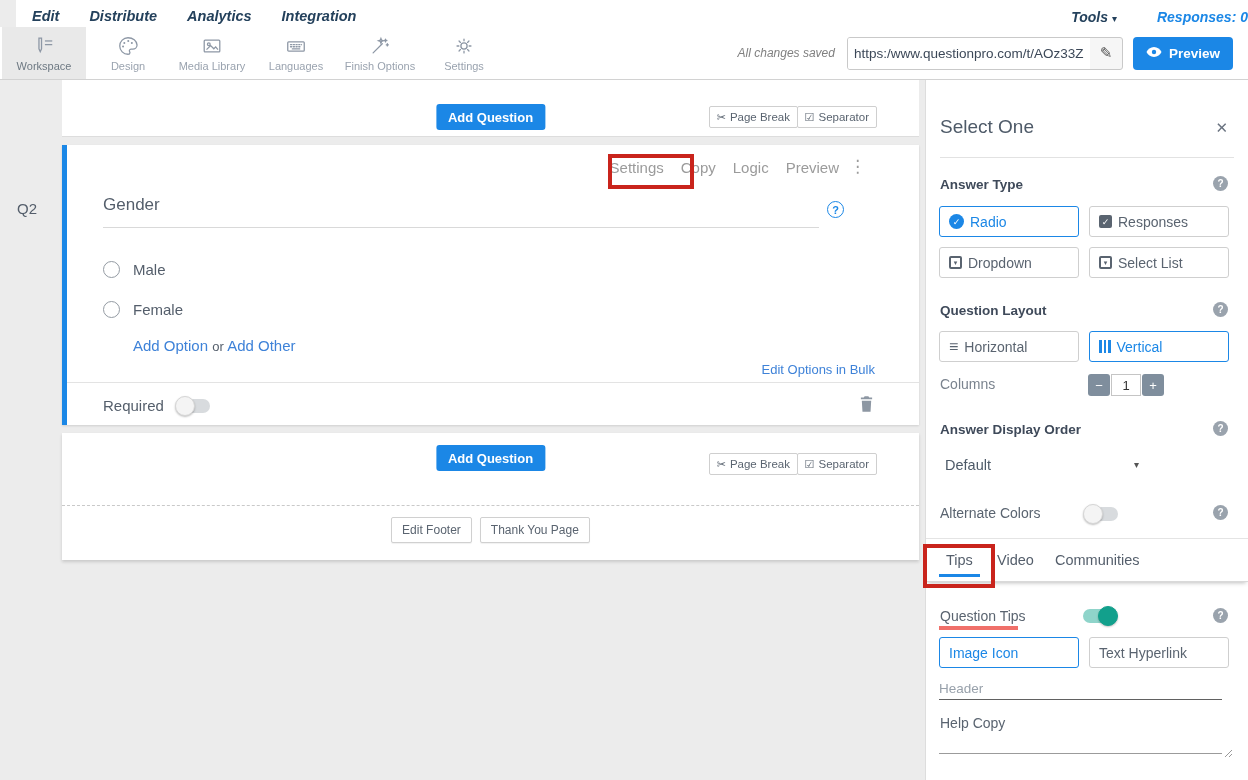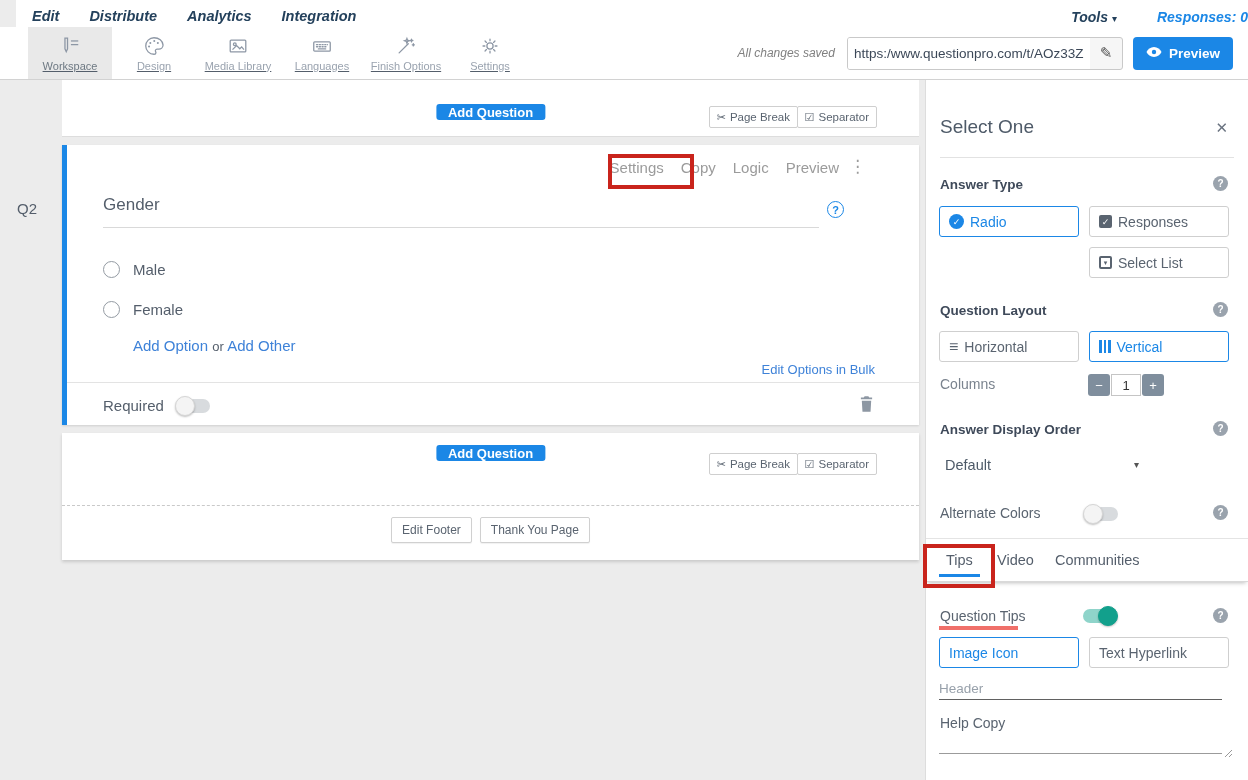--- a/index.html
+++ b/index.html
@@ -18,21 +18,21 @@
   .nav-item.active{border-bottom:2px solid var(--accent);}
   .nav-right{display:flex;gap:40px;padding-right:16px;align-items:center;}
   .tools-menu{font-size:14px;font-weight:600;color:#24415c;cursor:pointer;}
   .tools-menu .caret{font-size:10px;color:#24415c;}
   .responses{font-size:14px;font-weight:600;color:var(--accent);cursor:pointer;}
 
   
   .toolbar{position:absolute;left:0;top:27px;width:1248px;height:53px;background:#fff;
     border-bottom:1px solid #d2d2d2;display:flex;align-items:stretch;justify-content:space-between;
     box-shadow:0 1px 2px rgba(0,0,0,.05);}
-  .tool-tabs{display:flex;padding-left:28px;text-decoration:underline;}
+  .tool-tabs{display:flex;padding-left:2px;}
   .tool-tab{width:84px;display:flex;flex-direction:column;align-items:center;justify-content:center;
     gap:3px;cursor:pointer;}
   .tool-tab.active{background:#e9e9e9;}
   .tool-tab .lbl{font-size:11px;color:#9aa3af;white-space:nowrap;}
   .tool-tab.active .lbl{color:#6e7983;}
   .tool-tab svg{display:block;}
   .toolbar-right{display:flex;align-items:center;gap:10px;padding-right:15px;}
   .saved{font-size:12px;font-style:italic;color:#808080;margin-right:2px;}
   .urlbox{width:276px;height:33px;background:#f6f6f6;border:1px solid #c9c9c9;border-radius:3px;
     display:flex;align-items:center;overflow:hidden;}
@@ -41,21 +41,21 @@
   .url-pencil{width:32px;text-align:center;font-size:15px;color:#555;cursor:pointer;background:#f6f6f6;}
   .preview-btn{height:33px;background:var(--accent);border-radius:4px;color:#fff;display:flex;
     align-items:center;gap:7px;padding:0 13px;font-size:13.5px;font-weight:700;cursor:pointer;}
 
   
   .main{position:absolute;left:0;top:80px;width:1248px;height:700px;background:#ececec;}
   .q-id{position:absolute;left:17px;top:120px;font-size:15px;color:#545e6b;}
 
   .canvas{position:absolute;left:62px;top:0;width:857px;}
   .addq-section{position:relative;height:57px;background:#fff;border-bottom:1px solid #ddd;}
-  .addq-btn{position:absolute;left:50%;transform:translateX(-50%);top:24px;height:16px;
+  .addq-btn{position:absolute;left:50%;transform:translateX(-50%);top:24px;height:26px;
     background:var(--accent);color:#fff;font-size:13px;font-weight:700;border:none;border-radius:3px;
     padding:0 12px;cursor:pointer;font-family:inherit;}
   .mini-btn{position:absolute;height:22px;background:#fff;border:1px solid #cfcfcf;border-radius:2px;
     font-size:11.5px;color:#5a6470;display:flex;align-items:center;gap:4px;padding:0 7px;cursor:pointer;}
   .mini-btn .mic{font-size:11px;color:#5a6470;}
 
   .question-card{position:relative;margin-top:8px;height:280px;background:#fff;
     border-left:5px solid var(--accent);box-shadow:0 1px 2px rgba(0,0,0,.12);}
   .q-actions{position:absolute;top:14px;right:80px;display:flex;gap:17px;}
   .q-actions span{font-size:15px;color:#9b9b9b;cursor:pointer;}
@@ -324,20 +324,24 @@
     <span class="help" style="top:96px;">?</span>
 
     <div class="pbtn active" style="left:13px;top:126px;">
       <span class="ic-radio">✓</span>
       <span>Radio</span>
     </div>
     <div class="pbtn" style="left:163px;top:126px;">
       <span class="ic-check">✓</span>
       <span>Responses</span>
     </div>
+    <div class="pbtn" style="left:13px;top:167px;">
+      <span class="ic-drop">▾</span>
+      <span>Dropdown</span>
+    </div>
     <div class="pbtn" style="left:163px;top:167px;">
       <span class="ic-drop">▾</span>
       <span>Select List</span>
     </div>
 
     <div class="sec-lbl" style="top:223px;">Question Layout</div>
     <span class="help" style="top:222px;">?</span>
 
     <div class="pbtn" style="left:13px;top:251px;">
       <span class="ic-horiz">≡</span>

